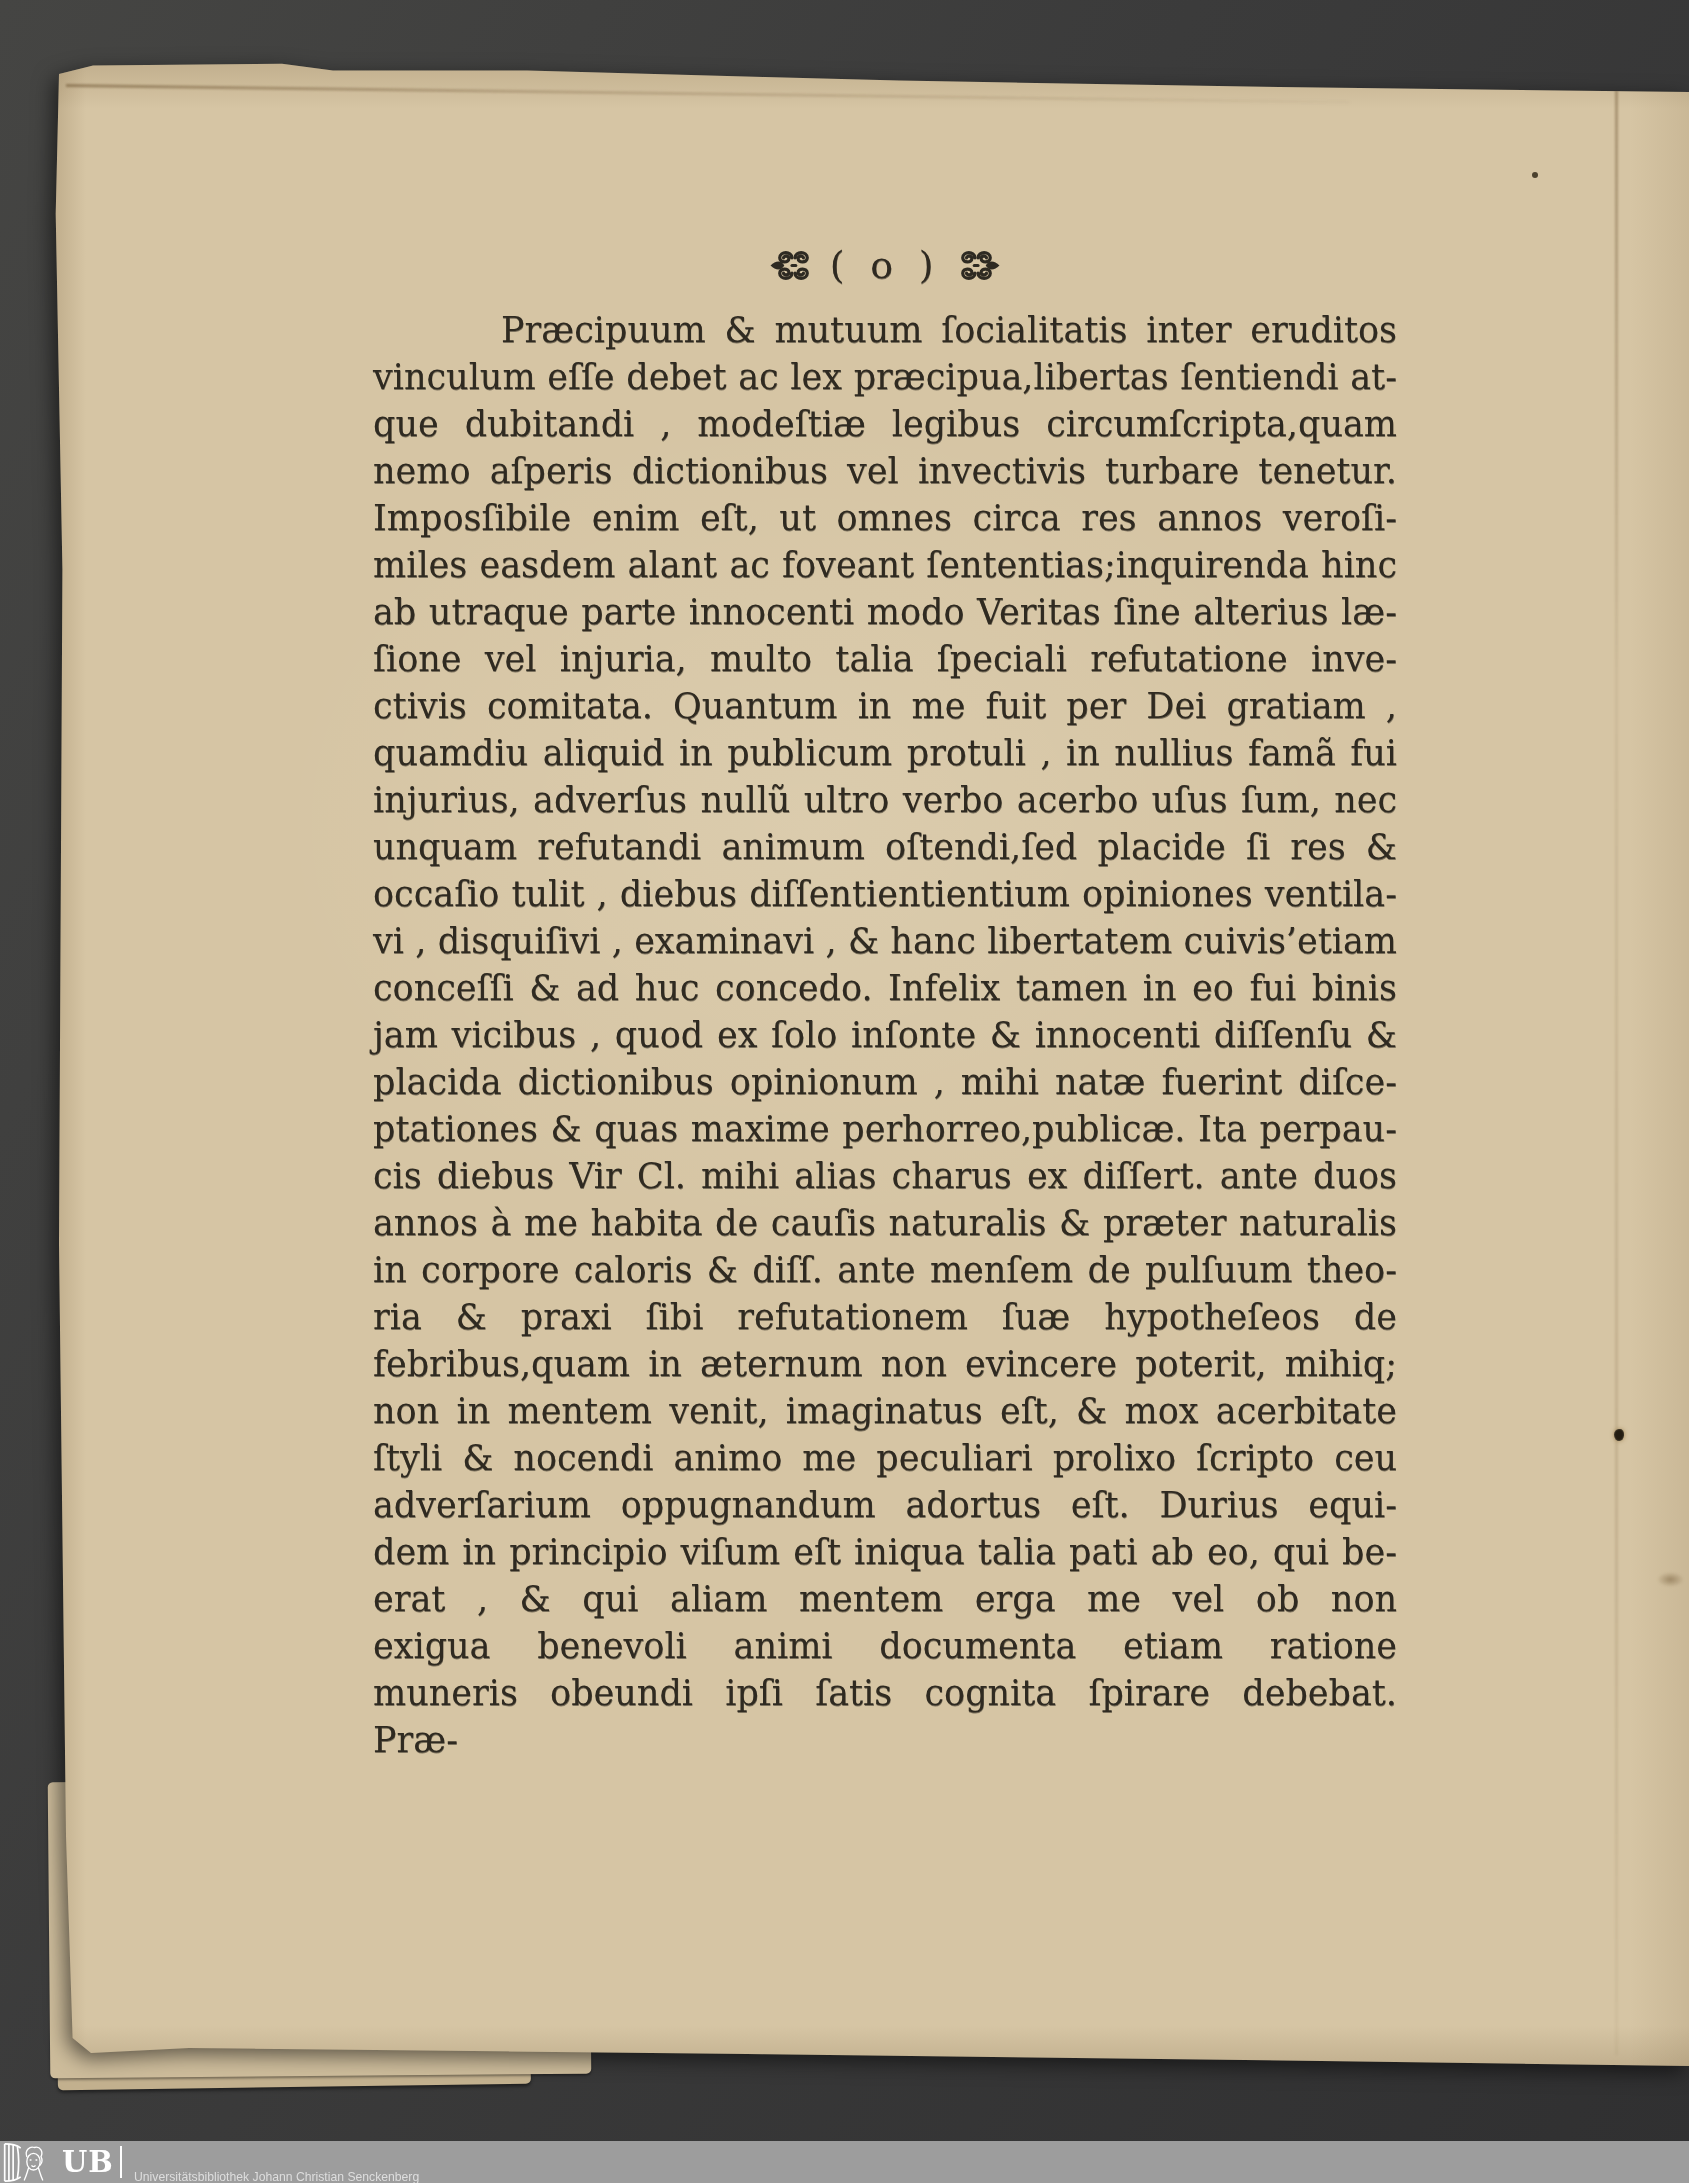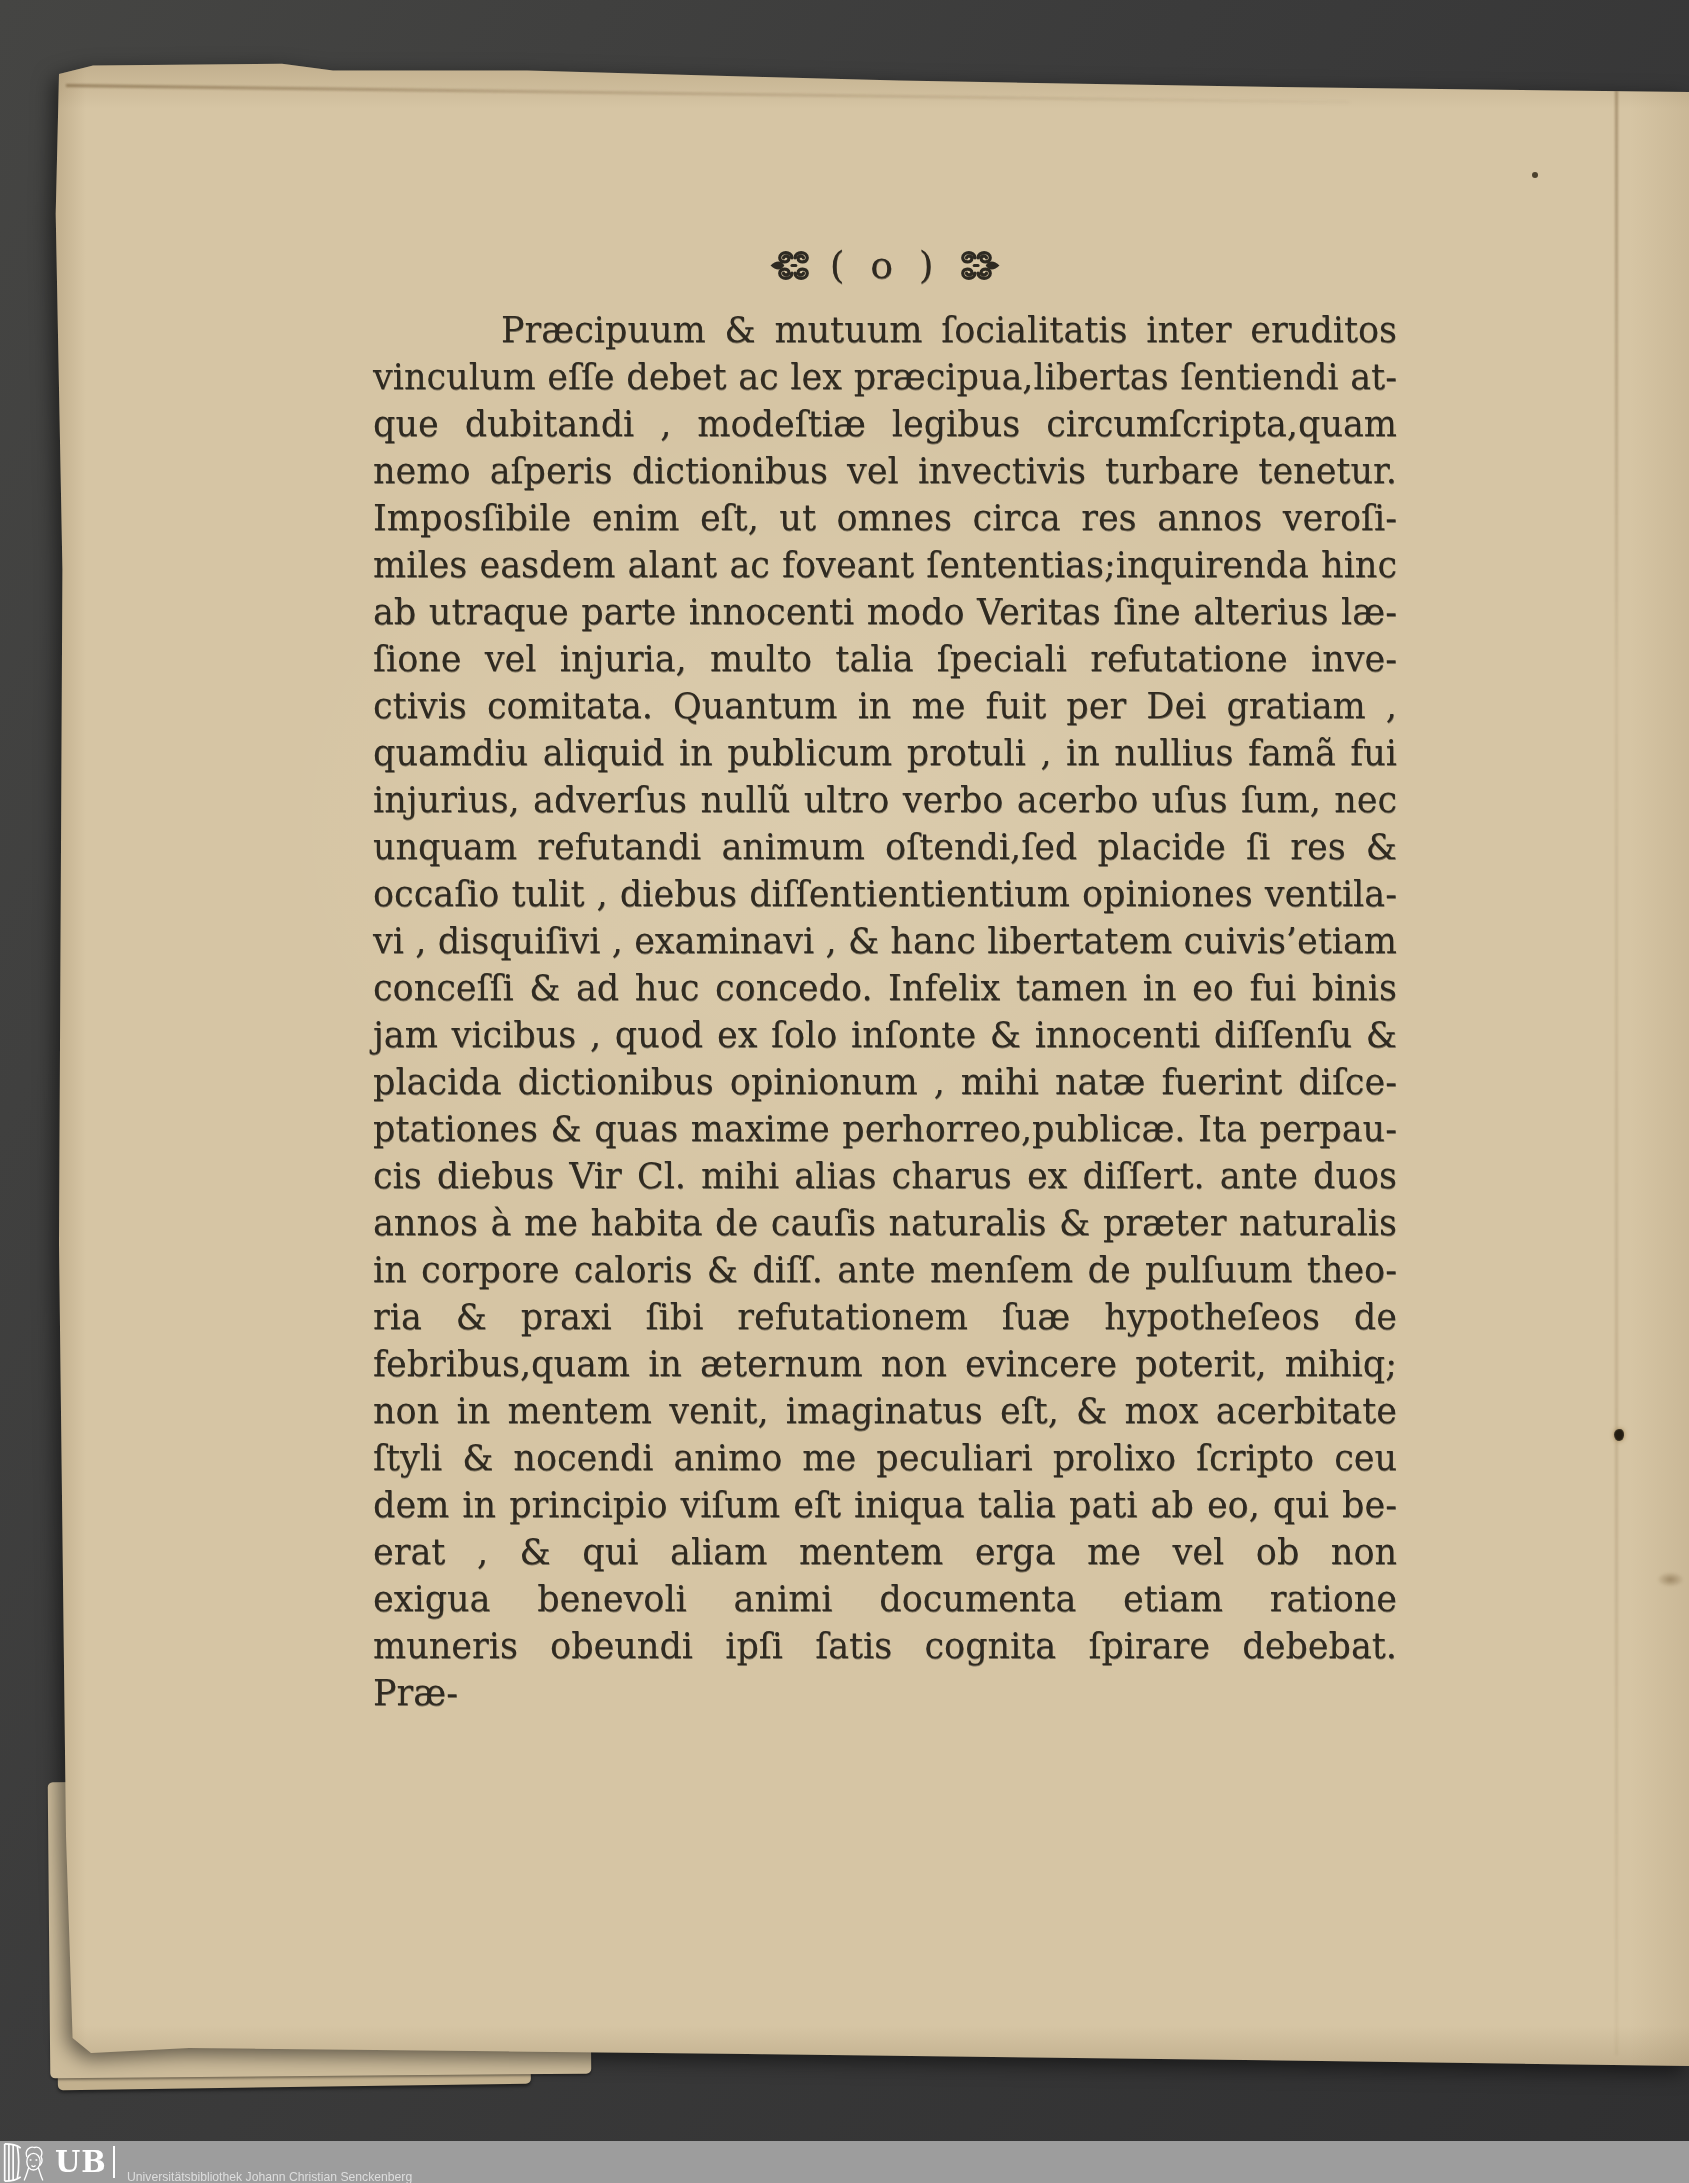--- a/index.html
+++ b/index.html
@@ -50,21 +50,21 @@
   .fleuron.mirror{transform:scaleX(-1);}
   .line{text-align:justify;text-align-last:justify;}
   .line.first{padding-left:128px;}
   .catchword{text-align:left;padding-right:1.7px;}
 
   .footer-bar{
     position:absolute;left:0;top:2141px;width:1689px;height:42px;background:#9d9d9d;
     display:flex;align-items:center;font-family:"Liberation Sans",sans-serif;
   }
   .logo-cluster{display:flex;align-items:center;height:100%;padding-left:2.5px;}
-  .logo-ub{color:#ffffff;font-family:"DejaVu Serif",serif;font-weight:bold;font-size:29px;letter-spacing:0.8px;margin-left:9px;}
+  .logo-ub{color:#ffffff;font-family:"DejaVu Serif",serif;font-weight:bold;font-size:29px;letter-spacing:0.8px;margin-left:16px;}
   .logo-divider{width:2.5px;height:32px;background:#ffffff;margin:0 12px 0 6px;}
   .footer-text{color:#dedede;font-size:12.2px;line-height:14.4px;margin-top:44px;}
 </style>
 </head>
 <body>
 
 <div class="scan">
 
   <div class="underlay u2"></div>
   <div class="underlay u1"></div>
@@ -121,20 +121,21 @@
         <div class="line">jam vicibus , quod ex ſolo inſonte &amp; innocenti diſſenſu &amp;</div>
         <div class="line">placida dictionibus opinionum , mihi natæ fuerint diſce-</div>
         <div class="line">ptationes &amp; quas maxime perhorreo,publicæ. Ita perpau-</div>
         <div class="line">cis diebus Vir Cl. mihi alias charus ex diſſert. ante duos</div>
         <div class="line">annos à me habita de cauſis naturalis &amp; præter naturalis</div>
         <div class="line">in corpore caloris &amp; diſſ. ante menſem de pulſuum theo-</div>
         <div class="line">ria &amp; praxi ſibi refutationem ſuæ hypotheſeos de</div>
         <div class="line">febribus,quam in æternum non evincere poterit, mihiq;</div>
         <div class="line">non in mentem venit, imaginatus eſt, &amp; mox acerbitate</div>
         <div class="line">ſtyli &amp; nocendi animo me peculiari prolixo ſcripto ceu</div>
+        <div class="line">adverſarium oppugnandum adortus eſt. Durius equi-</div>
         <div class="line">dem in principio viſum eſt iniqua talia pati ab eo, qui be-</div>
         <div class="line">erat , &amp; qui aliam mentem erga me vel ob non</div>
         <div class="line">exigua benevoli animi documenta etiam ratione</div>
         <div class="line">muneris obeundi ipſi ſatis cognita ſpirare debebat.</div>
         <div class="catchword">Præ-</div>
       </div>
     </div>
   </div>
 
   <div class="footer-bar">

